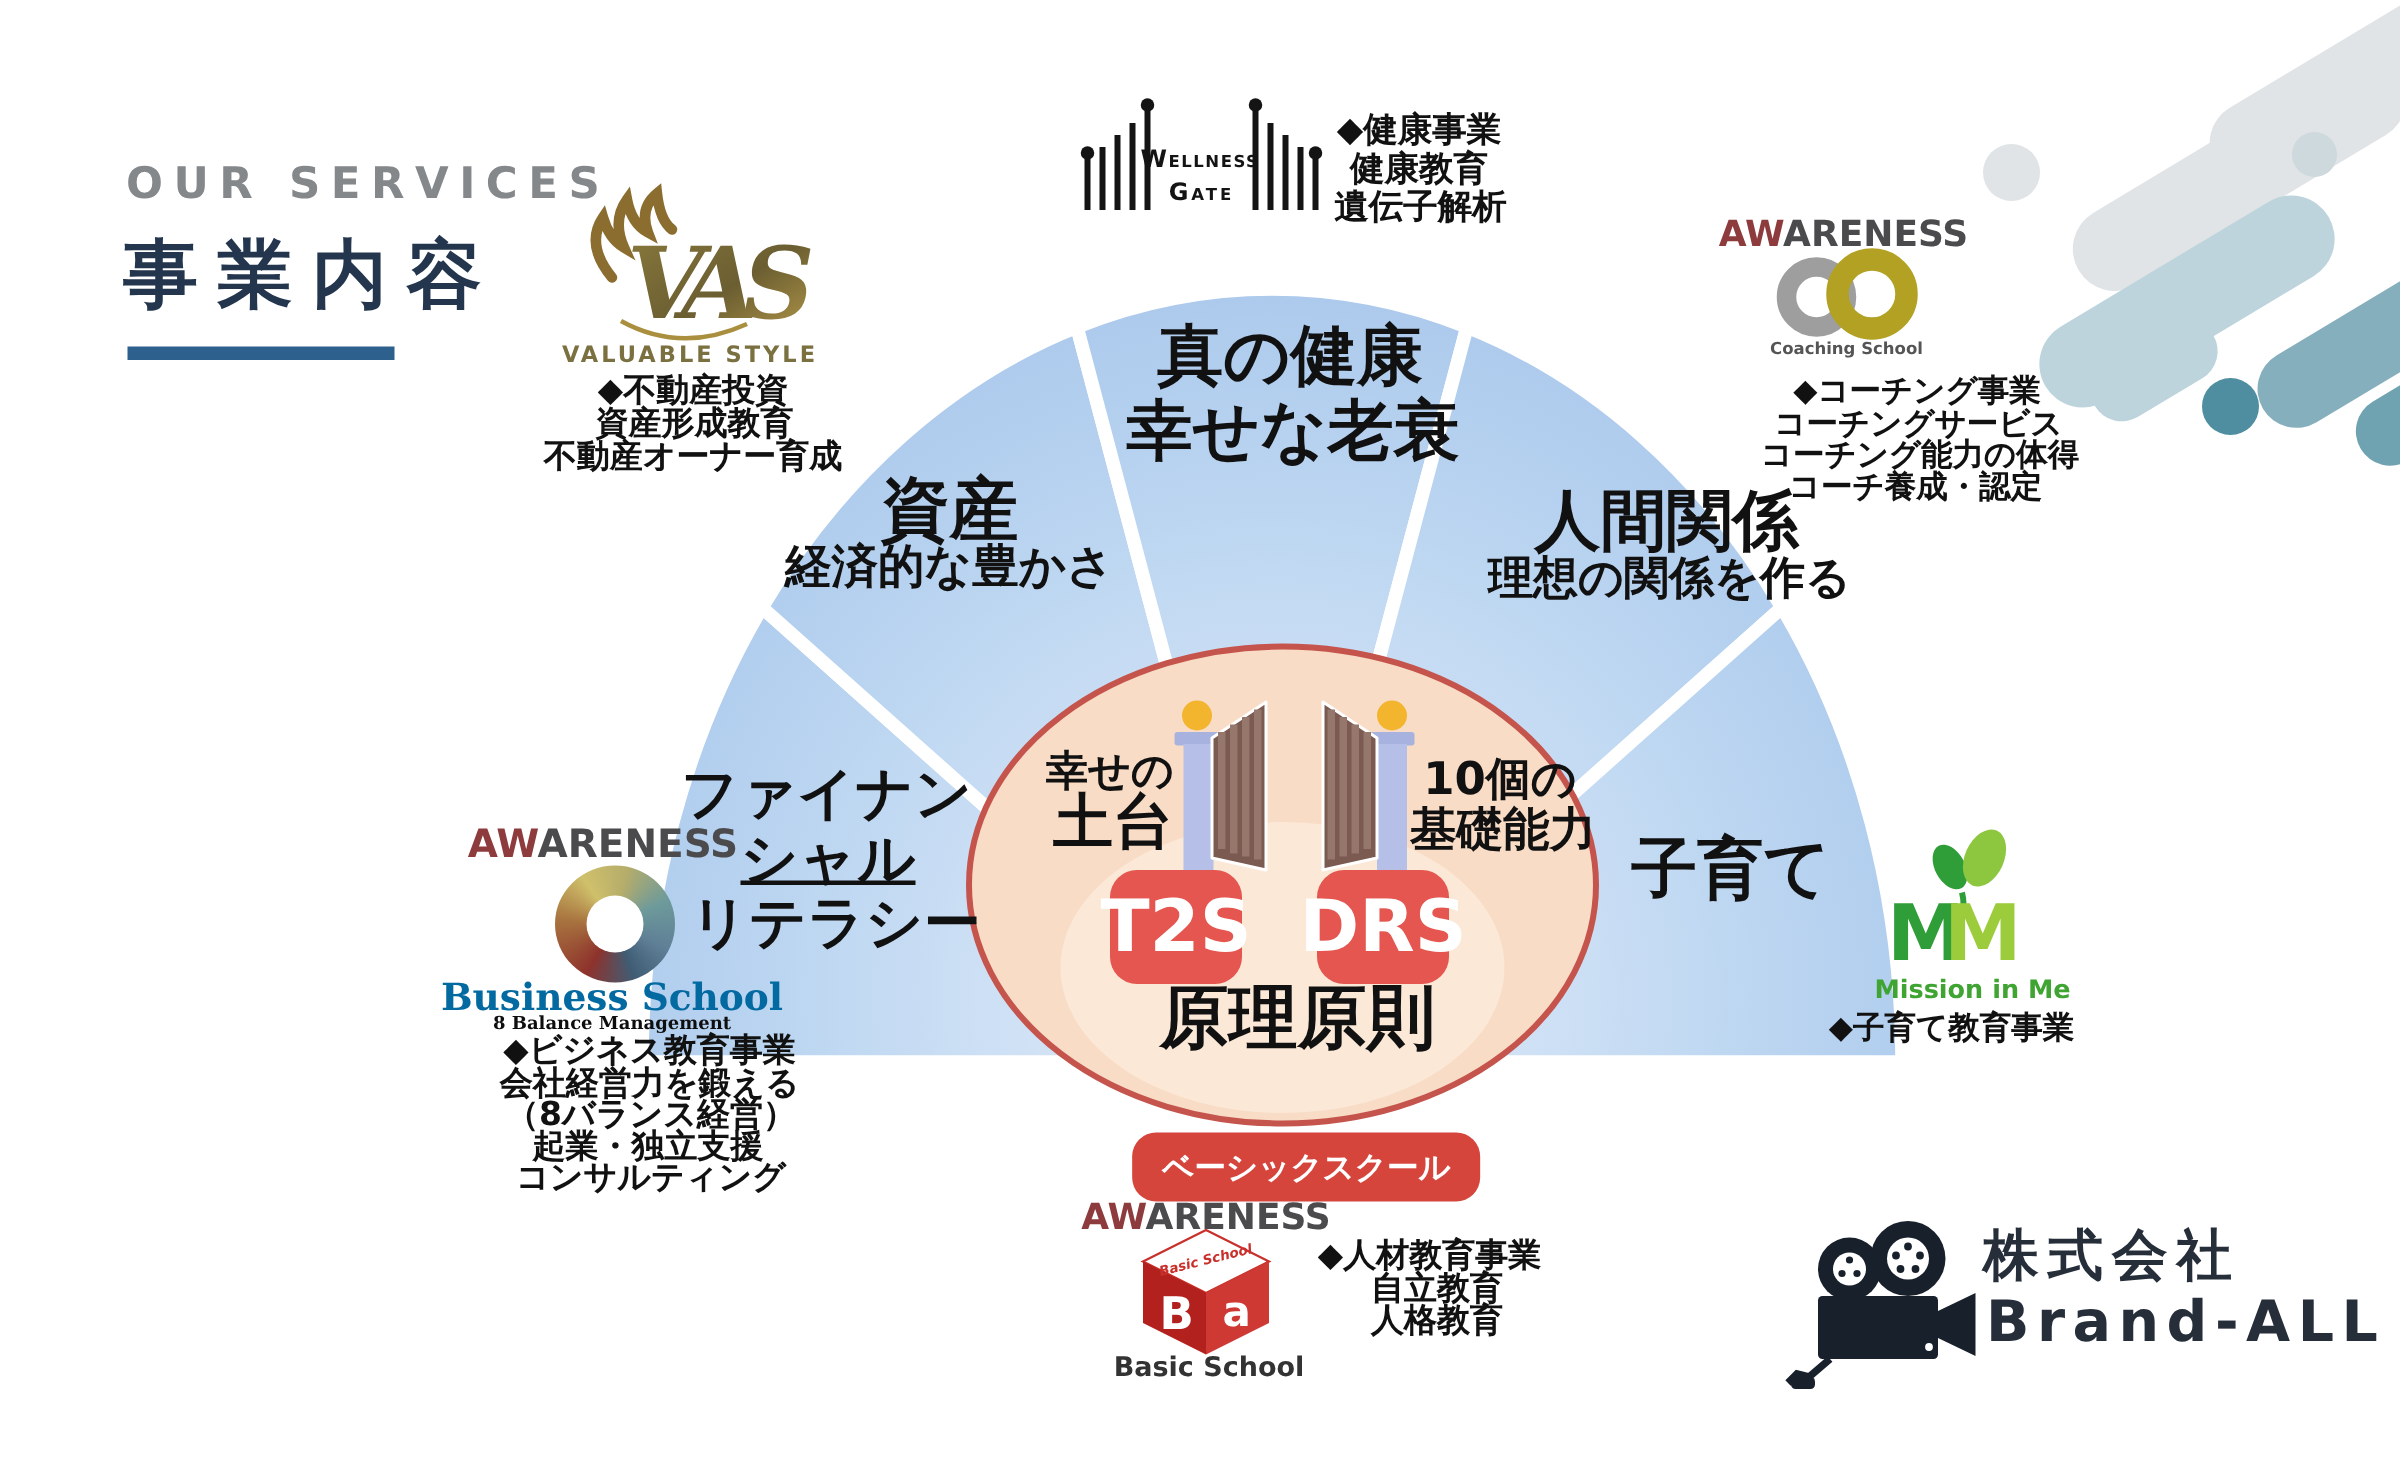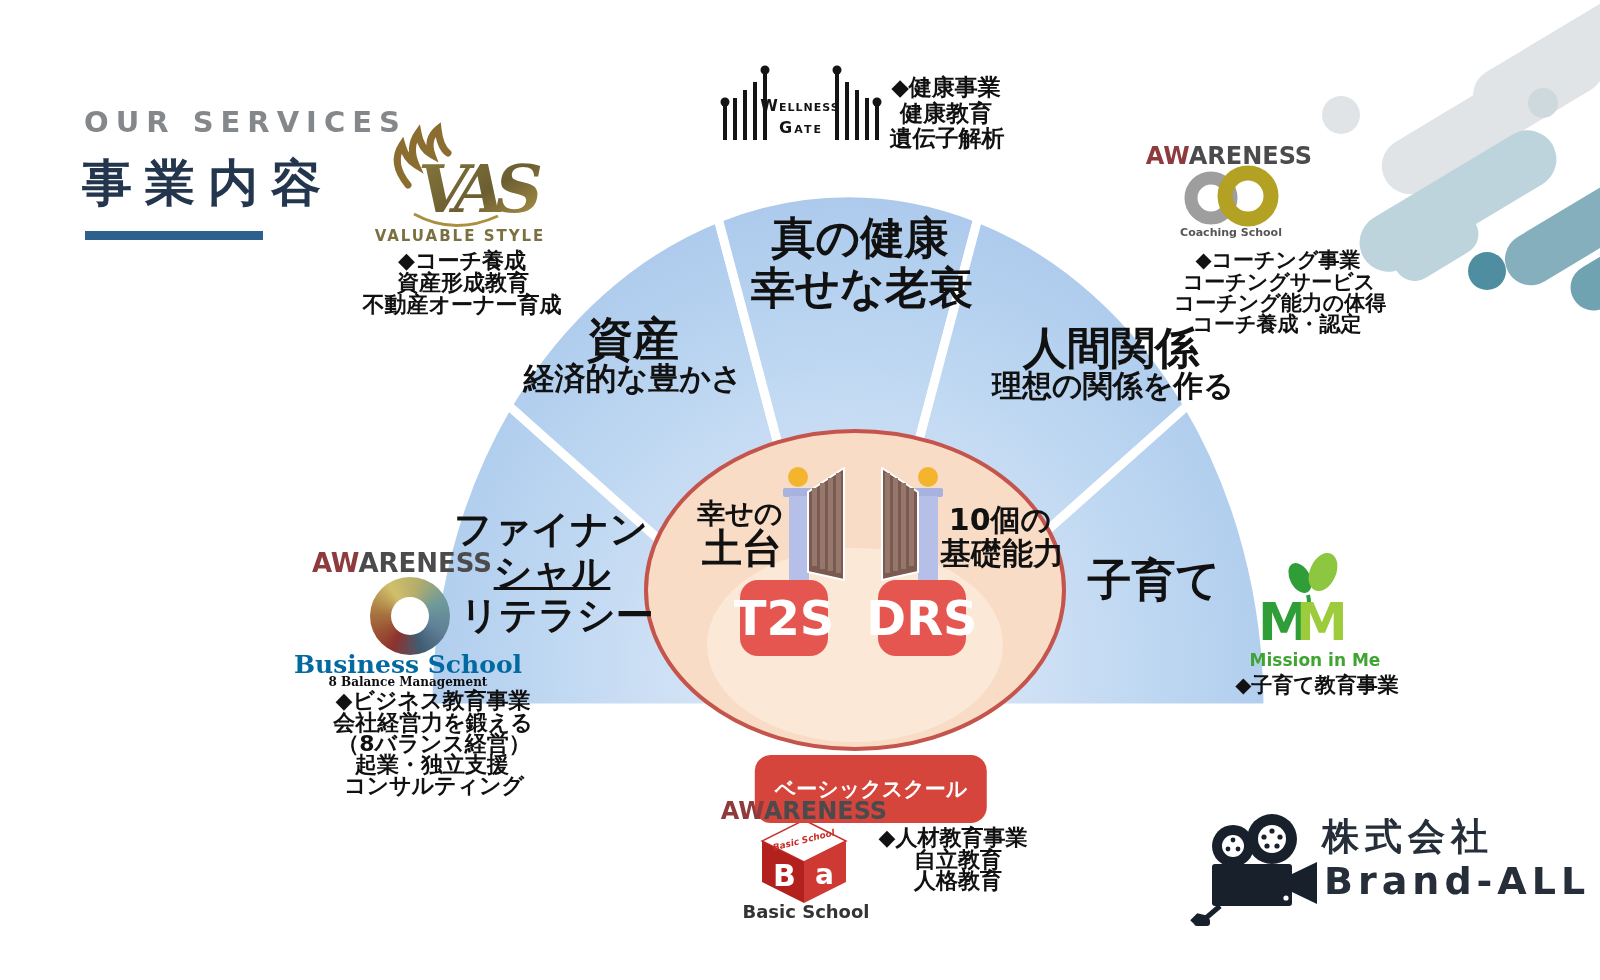--- a/index.html
+++ b/index.html
@@ -10,21 +10,21 @@
   .tc{transform:translateX(-50%);text-align:center;}
   .kicker{color:#85888b;letter-spacing:7px;font-size:29px;}
   .pagetitle{color:#24364e;letter-spacing:13px;font-size:50px;}
   .underline{position:absolute;background:#2e608e;}
   .seg-big{font-size:44px;}
   .seg-sub{font-size:30px;}
   .bullet{font-size:22px;line-height:1.0;}
   .chip{position:absolute;width:88px;height:76px;background:#e4564f;border-radius:18px;
         display:flex;align-items:center;justify-content:center;color:#fff;font-weight:bold;font-size:48px;}
   .ribbon{position:absolute;transform:translateX(-50%);background:#d6453c;color:#fff;font-weight:bold;
-          font-size:21px;padding:20px 20px;border-radius:16px;white-space:nowrap;}
+          font-size:21px;padding:9px 20px;border-radius:16px;white-space:nowrap;}
   .aw-red{color:#8e3b3e;}
   .aw-gray{color:#4b4b4d;}
   .brandword{position:absolute;font-weight:bold;white-space:nowrap;transform:translateX(-50%);}
   .serif{font-family:"DejaVu Serif","Liberation Serif",serif;}
   .blob{position:absolute;border-radius:999px;}
   .ring-conic{position:absolute;border-radius:50%;
       background:conic-gradient(from 210deg,#8e322c,#a8743f 18%,#cfc06b 32%,#b6ad6a 45%,#6d9a9b 60%,#5f7f96 74%,#3f5d74 86%,#8e322c 100%);}
   .ring-hole{position:absolute;background:#fff;border-radius:50%;}
 </style>
 </head>
@@ -189,24 +189,25 @@
   <div class="t tc" style="left:1000px;top:505px;font-size:30px;">10個の</div>
   <div class="t tc" style="left:1002px;top:538px;font-size:31px;">基礎能力</div>
 
   <div class="chip" style="left:740px;top:580px;">
       <span>T2S</span>
     </div>
   <div class="chip" style="left:878px;top:580px;">
       <span>DRS</span>
     </div>
 
+  <div class="t tc" style="left:865px;top:655px;font-size:46px;">原理原則</div>
   <div class="ribbon" style="left:871px;top:755px;">ベーシックスクール</div>
 
   <div class="t tc" style="left:460px;top:229px;font-size:15px;letter-spacing:2px;color:#7a7040;">VALUABLE STYLE</div>
-  <div class="t tc bullet" style="left:462px;top:250px;">◆コーチ養成</div>
+  <div class="t tc bullet" style="left:462px;top:250px;">◆不動産投資</div>
   <div class="t tc bullet" style="left:463px;top:272px;">資産形成教育</div>
   <div class="t tc bullet" style="left:462px;top:294px;">不動産オーナー育成</div>
 
   <div class="t tc" style="left:800px;top:98px;font-size:16px;font-variant:small-caps;letter-spacing:1px;color:#141414;">Wellness</div>
   <div class="t tc" style="left:801px;top:120px;font-size:16px;font-variant:small-caps;letter-spacing:2px;color:#141414;">Gate</div>
   <div class="t tc bullet" style="left:946px;top:76px;font-size:23px;">◆健康事業</div>
   <div class="t tc bullet" style="left:946px;top:102px;font-size:23px;">健康教育</div>
   <div class="t tc bullet" style="left:947px;top:127px;font-size:23px;">遺伝子解析</div>
 
   <div class="brandword" style="left:1229px;top:142px;font-size:24px;">
@@ -233,18 +234,18 @@
 
   <div class="brandword" style="left:804px;top:797px;font-size:24px;">
     <span class="aw-red">AW</span><span class="aw-gray">ARENESS</span>
   </div>
   <div class="t tc" style="left:806px;top:903px;font-size:18px;color:#333;">Basic School</div>
   <div class="t tc bullet" style="left:953px;top:827px;">◆人材教育事業</div>
   <div class="t tc bullet" style="left:958px;top:849px;">自立教育</div>
   <div class="t tc bullet" style="left:958px;top:870px;">人格教育</div>
 
   <div class="t tc" style="left:1315px;top:652px;font-size:17px;color:#3fa432;">Mission in Me</div>
-  <div class="t tc" style="left:1301px;top:675px;font-size:21px;margin-left:16px;">◆子育て教育事業</div>
+  <div class="t tc" style="left:1301px;top:675px;font-size:21px;">◆子育て教育事業</div>
 
   <div class="t" style="left:1322px;top:818px;font-size:37px;color:#262e3a;letter-spacing:6px;">株式会社</div>
   <div class="t" style="left:1324px;top:862px;font-size:38px;color:#262e3a;letter-spacing:5px;">Brand-ALL</div>
 
 </div>
 
 </body></html>

